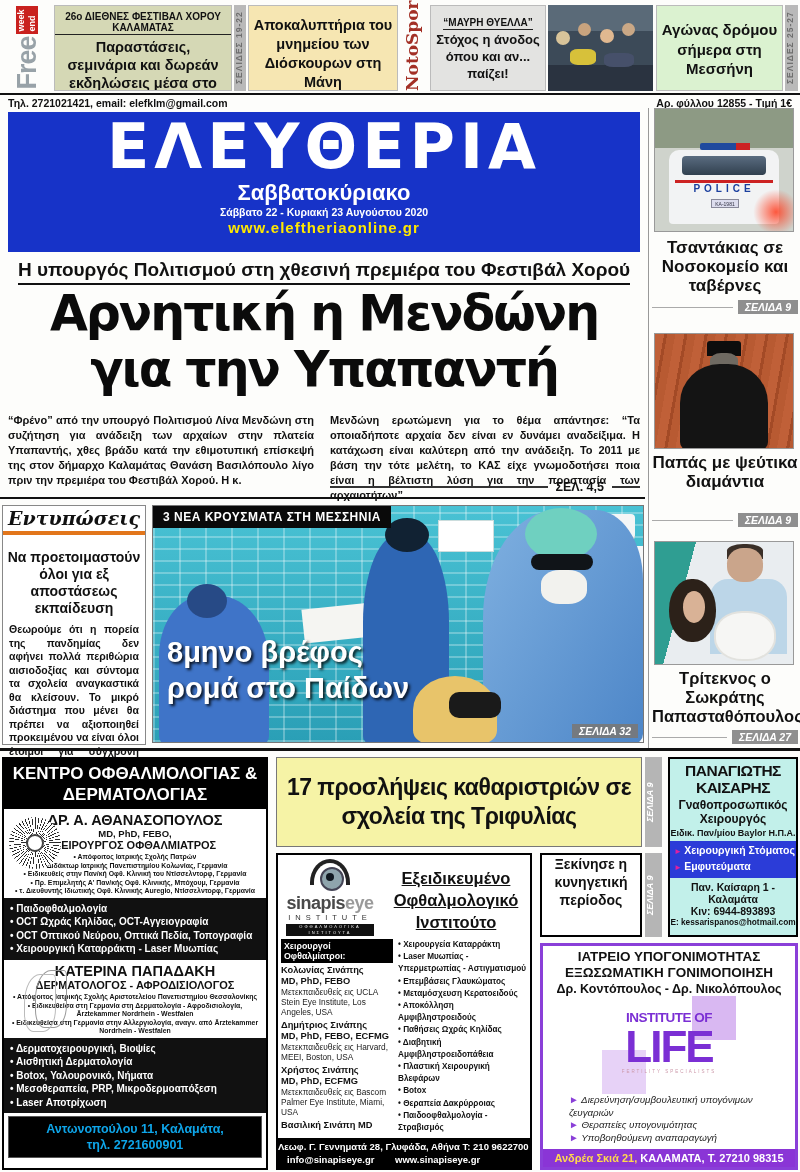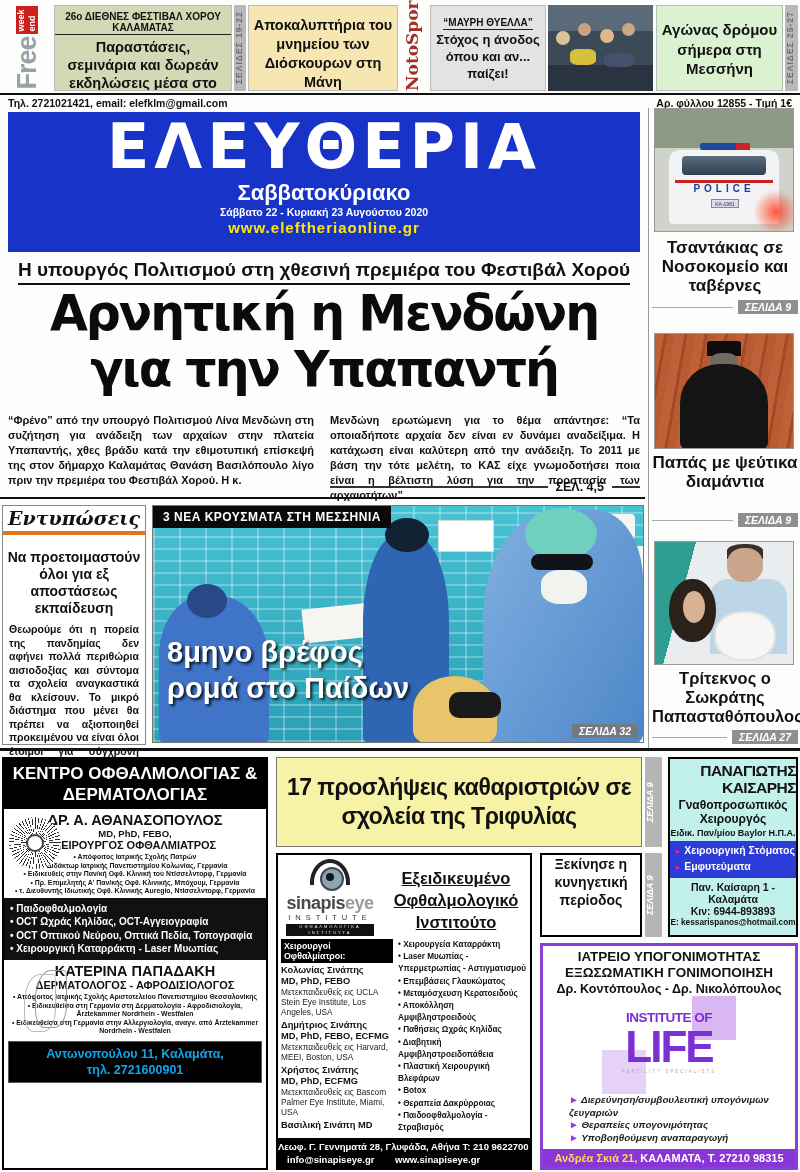--- a/index.html
+++ b/index.html
@@ -162,42 +162,42 @@
   .sin-dd{font-size:8.3px;line-height:10px;color:#222;}
   .sin-right{flex:1;padding-left:5px;}
   .sin-right .svc{font-size:8.2px;font-weight:bold;line-height:12.2px;}
   .svc::before{content:"• ";}
   .sin-foot{position:absolute;left:0;bottom:0;width:100%;background:#000;color:#fff;
             font-size:9.5px;font-weight:bold;line-height:13px;padding:2px 0;}
   .sin-foot .row2 span{margin:0 9px;}
   
   .ad-kai{left:668px;top:757px;width:130px;height:180px;border:2px solid #000;box-sizing:border-box;
           background:#c2f0ea;text-align:center;overflow:hidden;}
-  .kai-name{font-size:15.5px;font-weight:900;line-height:16.5px;padding-top:4px;letter-spacing:-.5px;text-align:right;}
+  .kai-name{font-size:15.5px;font-weight:900;line-height:16.5px;padding-top:4px;letter-spacing:-.5px;}
   .kai-title{font-size:12px;font-weight:bold;line-height:14px;margin-top:2px;}
   .kai-cred{font-size:9px;font-weight:bold;margin-top:2px;}
   .kai-band{background:#2b3cd8;margin-top:3px;padding:2px 0 3px 4px;text-align:left;}
   .kai-item{color:#fff;font-size:10.5px;font-weight:bold;line-height:14px;}
   .kai-item::before{content:"► ";color:#e020a0;font-size:8px;}
   .kai-addr{font-size:10.5px;font-weight:bold;margin-top:3px;}
   .kai-ph{font-size:10.5px;font-weight:bold;}
   .kai-em{font-size:8.3px;font-weight:bold;}
   
   .ad-iol{left:540px;top:943px;width:258px;height:227px;border:3px solid #8a3fd8;box-sizing:border-box;
           background:#fff;text-align:center;overflow:hidden;}
   .iol-h{font-size:13.5px;font-weight:900;line-height:15.5px;padding-top:3px;}
   .iol-doc{font-size:12.5px;font-weight:bold;margin-top:2px;}
   .iol-logo{position:relative;width:118px;height:92px;margin:4px auto 2px auto;}
   .iol-sq1{position:absolute;right:-8px;top:-4px;width:44px;height:44px;background:#d9b8f2;}
   .iol-sq2{position:absolute;left:-8px;bottom:-2px;width:44px;height:44px;background:#e7d2f7;}
   .iol-t1{position:relative;font-size:13.5px;font-weight:900;color:#7b2fd4;letter-spacing:-.5px;padding-top:10px;}
   .iol-t2{position:relative;font-size:44px;font-weight:900;color:#7b2fd4;line-height:44px;letter-spacing:-2px;}
   .iol-t3{position:relative;font-size:4.5px;letter-spacing:2px;color:#c9a;}
   .iol-items{text-align:left;padding-left:26px;}
-  .iol-it{font-size:9.8px;font-weight:bold;font-style:italic;line-height:12.5px;color:#222;}
+  .iol-it{font-size:9.8px;font-weight:normal;font-style:italic;line-height:12.5px;color:#222;}
   .iol-it::before{content:"► ";color:#8a3fd8;}
   .iol-foot{position:absolute;left:0;bottom:0;width:100%;background:#8a35d6;color:#fff;
             font-size:11px;font-weight:bold;line-height:18px;}
   .iol-foot b{color:#ffd94d;}
 </style>
 </head>
 <body>
 
 <div id="page">
 
@@ -380,20 +380,27 @@
           <i></i>
         </div>
       <div class="ae-name">ΚΑΤΕΡΙΝΑ ΠΑΠΑΔΑΚΗ</div>
       <div class="ae-cred2">ΔΕΡΜΑΤΟΛΟΓΟΣ - ΑΦΡΟΔΙΣΙΟΛΟΓΟΣ</div>
       <div class="ae-bullets">
           <div class="bl">Απόφοιτος Ιατρικής Σχολής Αριστοτελείου Πανεπιστημίου Θεσσαλονίκης</div>
           <div class="bl">Ειδικευθείσα στη Γερμανία στη Δερματολογία - Αφροδισιολογία, Ärztekammer Nordrhein - Westfalen</div>
           <div class="bl">Ειδικευθείσα στη Γερμανία στην Αλλεργιολογία, αναγν. από Ärztekammer Nordrhein - Westfalen</div>
         </div>
     </div>
+    <div class="ae-band">
+        <div class="bl">Δερματοχειρουργική, Βιοψίες</div>
+        <div class="bl">Αισθητική Δερματολογία</div>
+        <div class="bl">Botox, Υαλουρονικό, Νήματα</div>
+        <div class="bl">Μεσοθεραπεία, PRP, Μικροδερμοαπόξεση</div>
+        <div class="bl">Laser Αποτρίχωση</div>
+      </div>
     <div class="ae-foot">
       <div>Αντωνοπούλου 11, Καλαμάτα,</div>
       <div>τηλ. 2721600901</div>
     </div>
   </div>
 
   <div class="abs yellowbox">
     <div class="t">17 προσλήψεις καθαριστριών σε σχολεία της Τριφυλίας</div>
   </div>
   <div class="abs tab-side tab-y">ΣΕΛΙΔΑ 9</div>

